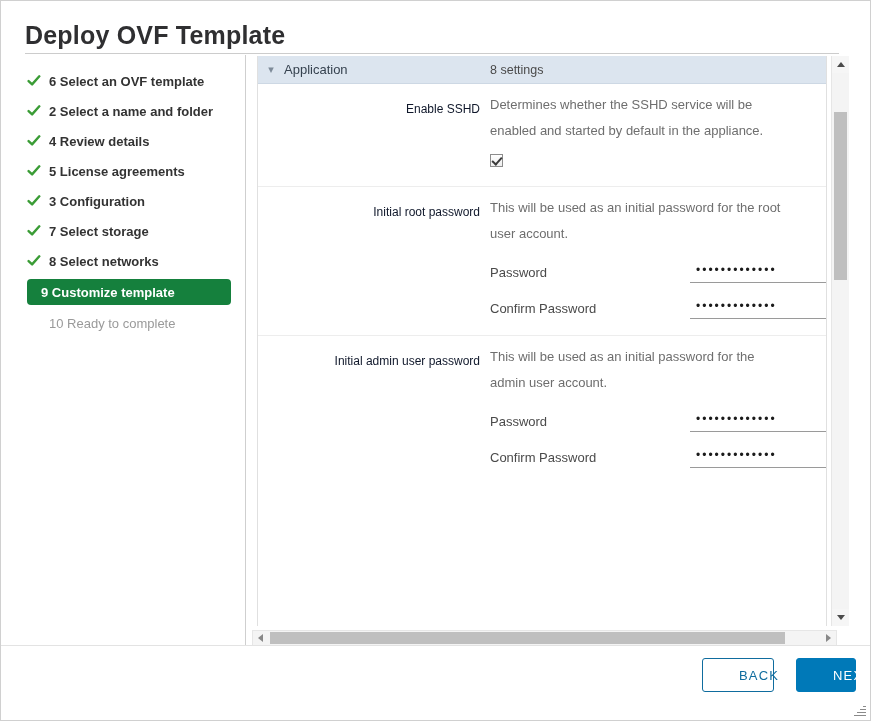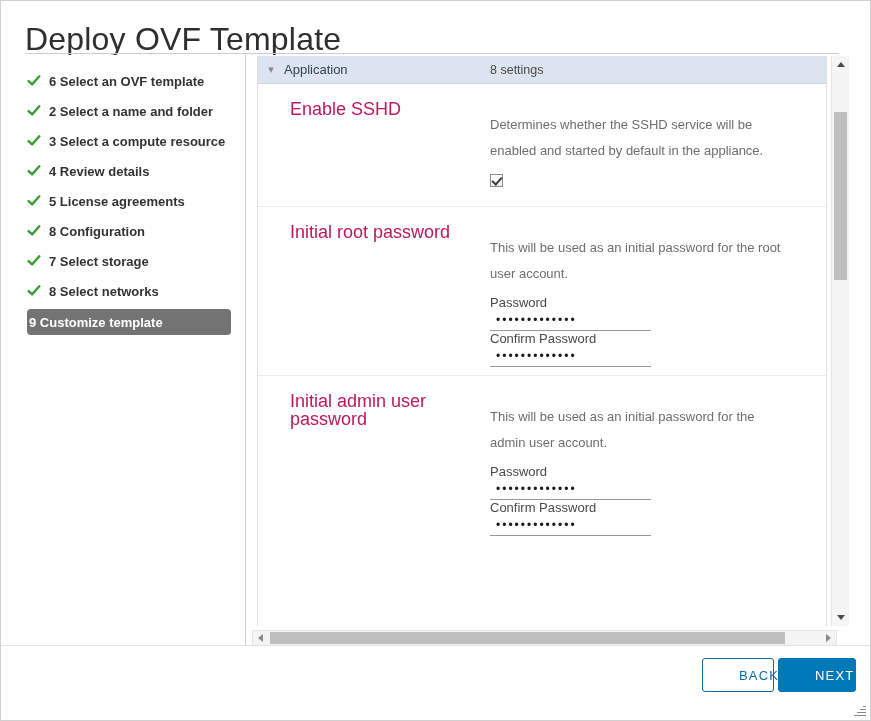--- a/index.html
+++ b/index.html
@@ -16,22 +16,22 @@
     width: 871px; height: 721px;
     background: #ffffff;
     border: 1px solid #d0d0d0;
     overflow: hidden;
   }
 
   
   .wizard-title {
     position: absolute;
     left: 24px; top: 20px;
-    font-size: 32px;
-    font-weight: 400;
+    font-size: 25px;
+    font-weight: 700;
     color: #2f2f31;
     letter-spacing: 0.2px;
     white-space: nowrap;
   }
   .title-rule {
     position: absolute;
     left: 24px; top: 52px;
     width: 814px; height: 1px;
     background: #cccccc;
   }
@@ -60,26 +60,26 @@
   .step + .step { margin-top: 6px; }
   .step .check {
     position: absolute;
     left: 6px; top: 50%;
     transform: translateY(-50%);
     width: 14px; height: 14px;
     display: block;
   }
   .step.done .label { color: #333333; font-weight: 700; font-size: 13px;}
   .step.active {
-    background: #737373;
+    background: #15803d;
     color: #ffffff;
     font-weight: 700;
     margin-left: 26px;
     margin-right: 14px;
-    padding-left: 2px;
+    padding-left: 14px;
     height: 26px;
     border-radius: 4px;
   }
   .step.active .label { color: #ffffff; font-weight: 700; font-size: 13px;}
   .step.pending { padding-left: 28px; }
   .step.pending .label { color: #9a9a9a; font-weight: 400; font-size: 13px;}
 
   
   #content-wrap {
     position: absolute;
@@ -120,27 +120,28 @@
   .srow {
     display: flex;
     border-bottom: 1px solid #ededed;
     min-height: 52px;
   }
   .srow:last-child { border-bottom: none; }
   .scell-label {
     width: 232px;
     flex: none;
     padding: 16px 10px 14px 32px;
-    font-size: 18px;
-    color: #be185d;
+    font-size: 12px;
+    color: #0f172a;
     line-height: 18px;
+    text-align: right;
   }
   .scell-value {
     flex: 1;
-    padding: 28px 10px 16px 0px;
+    padding: 8px 10px 16px 0px;
     font-size: 13px;
     color: #6b6b6b;
     line-height: 26px;
   }
   .desc { color: #6e6e6e; max-width: 300px; }
 
   
   .cbox {
     margin-top: 5px;
     width: 13px; height: 13px;
@@ -156,24 +157,23 @@
     left: 3px; top: 0px;
     width: 4px; height: 8px;
     border: solid #3a3a3a;
     border-width: 0 2px 2px 0;
     transform: rotate(42deg);
   }
 
   
   .fieldline {
     display: flex;
-    align-items: flex-start;
+    align-items: flex-end;
     margin-top: 6px;
     height: 30px;
-    flex-direction: column;
   }
   .fieldlabel {
     width: 200px;
     flex: none;
     font-size: 13px;
     color: #4a4a4a;
     line-height: 20px;
   }
   .fieldinput {
     flex: 1;
@@ -280,21 +280,21 @@
   }
   #btn-back {
     right: 96px;
     width: 72px;
     border: 1px solid #0f6c9e;
     background: #ffffff;
     color: #0f6c9e;
   }
   #btn-next {
     right: 14px;
-    width: 78px;
+    width: 60px;
     border: 1px solid #0079b8;
     background: #0079b8;
     color: #ffffff;
   }
   .resize-grip {
     position: absolute;
     right: 4px; bottom: 4px;
     width: 12px; height: 12px;
   }
   .resize-grip i {
@@ -322,54 +322,51 @@
       <div class="step done">
         <span class="check"><svg width="14" height="14" viewBox="0 0 14 14">
             <path d="M1.6 7.1 L5.1 10.4 L12.3 2.3" fill="none" stroke="#3a9c35" stroke-width="2.4" stroke-linecap="round" stroke-linejoin="round"></path>
           </svg></span>
         <span class="label">2 Select a name and folder</span>
       </div>
       <div class="step done">
         <span class="check"><svg width="14" height="14" viewBox="0 0 14 14">
             <path d="M1.6 7.1 L5.1 10.4 L12.3 2.3" fill="none" stroke="#3a9c35" stroke-width="2.4" stroke-linecap="round" stroke-linejoin="round"></path>
           </svg></span>
-        <span class="label">3 Select a compute resource</span>
-      </div>
-      <div class="step done">
-        <span class="check"><svg width="14" height="14" viewBox="0 0 14 14">
-            <path d="M1.6 7.1 L5.1 10.4 L12.3 2.3" fill="none" stroke="#3a9c35" stroke-width="2.4" stroke-linecap="round" stroke-linejoin="round"></path>
-          </svg></span>
         <span class="label">4 Review details</span>
       </div>
       <div class="step done">
         <span class="check"><svg width="14" height="14" viewBox="0 0 14 14">
             <path d="M1.6 7.1 L5.1 10.4 L12.3 2.3" fill="none" stroke="#3a9c35" stroke-width="2.4" stroke-linecap="round" stroke-linejoin="round"></path>
           </svg></span>
         <span class="label">5 License agreements</span>
       </div>
       <div class="step done">
         <span class="check"><svg width="14" height="14" viewBox="0 0 14 14">
             <path d="M1.6 7.1 L5.1 10.4 L12.3 2.3" fill="none" stroke="#3a9c35" stroke-width="2.4" stroke-linecap="round" stroke-linejoin="round"></path>
           </svg></span>
-        <span class="label">8 Configuration</span>
+        <span class="label">3 Configuration</span>
       </div>
       <div class="step done">
         <span class="check"><svg width="14" height="14" viewBox="0 0 14 14">
             <path d="M1.6 7.1 L5.1 10.4 L12.3 2.3" fill="none" stroke="#3a9c35" stroke-width="2.4" stroke-linecap="round" stroke-linejoin="round"></path>
           </svg></span>
         <span class="label">7 Select storage</span>
       </div>
       <div class="step done">
         <span class="check"><svg width="14" height="14" viewBox="0 0 14 14">
             <path d="M1.6 7.1 L5.1 10.4 L12.3 2.3" fill="none" stroke="#3a9c35" stroke-width="2.4" stroke-linecap="round" stroke-linejoin="round"></path>
           </svg></span>
         <span class="label">8 Select networks</span>
       </div>
       <div class="step active">
         <span class="label">9 Customize template</span>
+      </div>
+      <div class="step pending">
+        <span class="label">10 Ready to complete</span>
       </div>
     </div>
 
   <div id="content-wrap">
 
     <div id="table">
 
       <div class="grp-header">
         <span class="grp-caret">▾</span>
         <span class="grp-name">Application</span>

